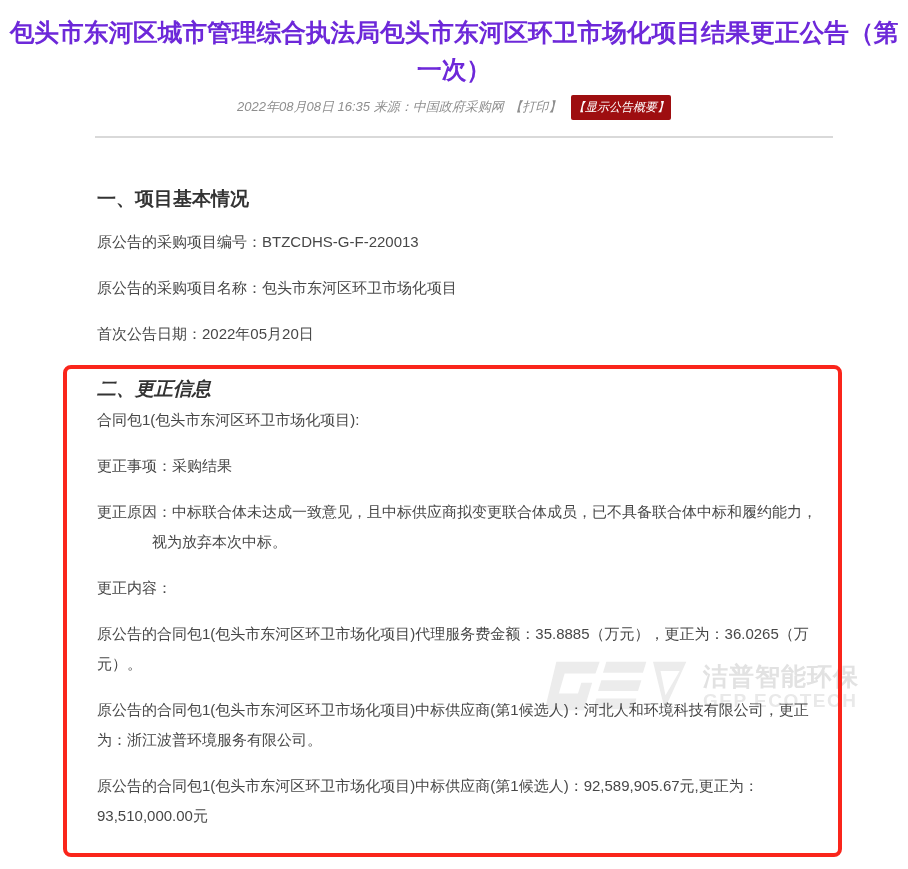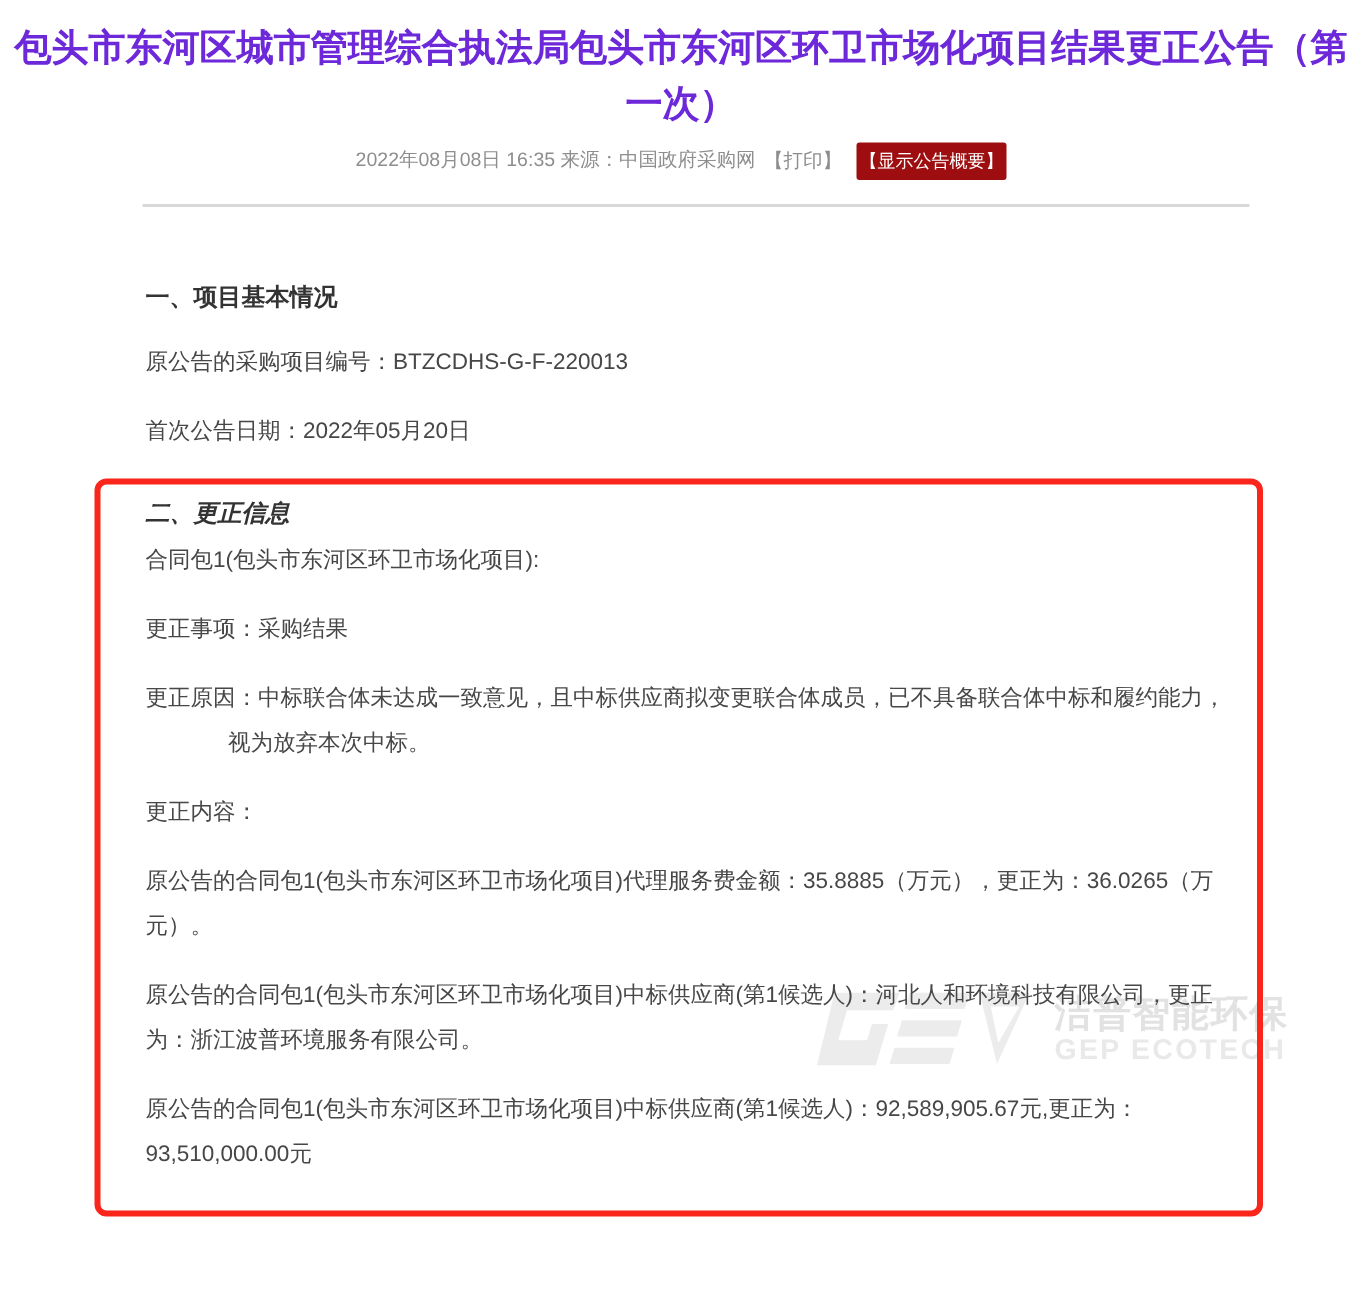--- a/index.html
+++ b/index.html
@@ -6,36 +6,36 @@
   body{
     width:908px;height:869px;background:#ffffff;position:relative;overflow:hidden;
     font-family:"Liberation Sans","DejaVu Sans",sans-serif;
   }
   .doc{position:relative;z-index:1;}
   .title{
     margin:14px 5px 0;font-size:24.7px;line-height:37px;font-weight:bold;
     text-align:center;color:#6d28d9;
   }
   .meta{
-    margin-top:7px;text-align:center;font-size:13px;line-height:19px;color:#8e8e8e;
+    margin-top:7px;text-align:center;font-size:13px;line-height:19px;color:#8e8e8e;font-style:italic;
   }
   .meta .print{color:#8e8e8e;text-decoration:none;margin-left:2px;cursor:pointer;}
   .badge{
     display:inline-block;background:#9e0e10;color:#ffffff;font-size:12px;
     padding:3px 2px;margin-left:6px;border-radius:2px;cursor:pointer;vertical-align:middle;
   }
   .divider{
     border:none;border-top:2px solid #d9d9d9;width:738px;height:0;
     margin:16px 0 0 95px;
   }
   .content{
     margin-left:97px;width:724px;font-size:15px;color:#474747;
   }
   .content h2{
-    font-size:16px;color:#333333;font-weight:bold;line-height:24px;margin:49px 0 16px;
+    font-size:19px;color:#333333;font-weight:bold;line-height:24px;margin:49px 0 16px;
   }
   .content p{margin:0 0 16px;line-height:30px;}
   .highlight-box{
     border:4px solid #fa251b;border-radius:8px;
     margin:0 -21px 0 -34px;padding:8px 16px 6px 30px;
   }
   .highlight-box h2{margin:0 0 4px;font-style:italic;}
   .ind{margin-left:34px;}
   .hang{padding-left:55px;text-indent:-55px;}
   .last{margin-bottom:0;}
@@ -74,20 +74,21 @@
     <span>来源：中国政府采购网</span>
     <a class="print">【打印】</a>
     <span class="badge">【显示公告概要】</span>
   </div>
 
   <hr class="divider">
 
   <div class="content">
     <h2>一、项目基本情况</h2>
     <p>原公告的采购项目编号：BTZCDHS-G-F-220013</p>
+    <p>原公告的采购项目名称：包头市东河区环卫市场化项目</p>
     <p>首次公告日期：2022年05月20日</p>
 
     <div class="highlight-box">
       <h2>二、更正信息</h2>
       <p>合同包1(包头市东河区环卫市场化项目):</p>
       <p class="ind">更正事项：采购结果</p>
       <p class="ind hang">更正原因：中标联合体未达成一致意见，且中标供应商拟变更联合体成员，已不具备联合体中标和履约能力，视为放弃本次中标。</p>
       <p class="ind">更正内容：</p>
       <p>原公告的合同包1(包头市东河区环卫市场化项目)代理服务费金额：35.8885（万元），更正为：36.0265（万元）。</p>
       <p>原公告的合同包1(包头市东河区环卫市场化项目)中标供应商(第1候选人)：河北人和环境科技有限公司，更正为：浙江波普环境服务有限公司。</p>

